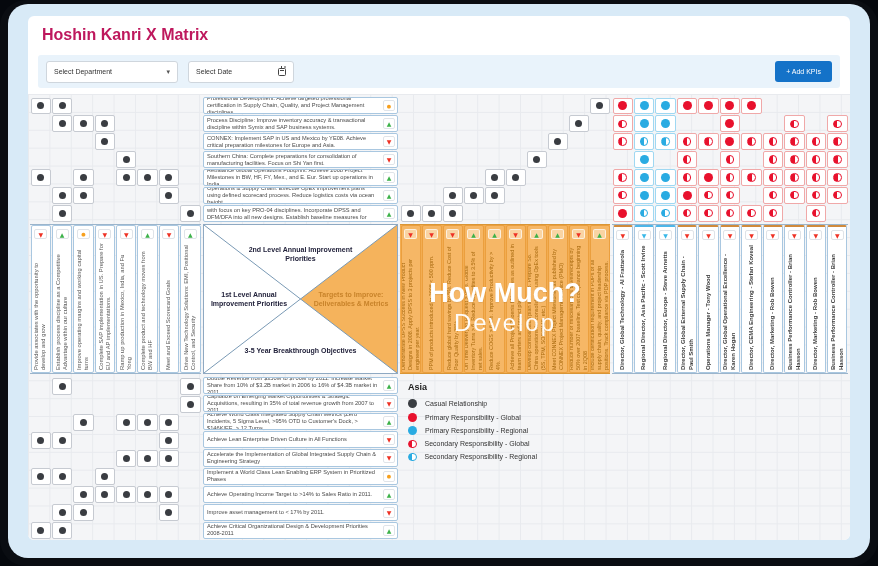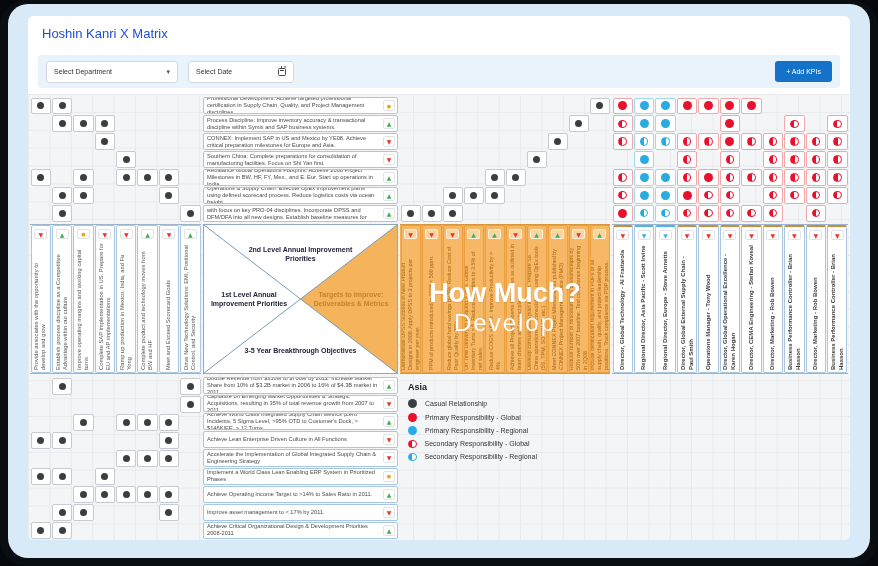--- a/index.html
+++ b/index.html
@@ -4,21 +4,21 @@
 <style>
   * { box-sizing: border-box; margin: 0; padding: 0; }
   html,body { width:878px; height:566px; overflow:hidden; background:#05080d;
     font-family:"Liberation Sans", sans-serif; }
   .stage { position:relative; width:878px; height:566px; }
   .black-frame { position:absolute; inset:0; background:#0a0d12; border-radius:26px; }
   .blue-frame { position:absolute; left:8px; top:4px; width:862px; height:554px;
     background:#d8eaf7; border-radius:20px; }
   .card { position:absolute; left:28px; top:16px; width:822px; height:524px;
     background:#ffffff; border-radius:6px; overflow:hidden; }
-  .title { position:absolute; left:14px; top:10px; font-size:13px; font-weight:400; color:#1d4ed8; }
+  .title { position:absolute; left:14px; top:10px; font-size:16px; font-weight:700; color:#be185d; }
   .filterbar { position:absolute; left:10px; top:39px; width:802px; height:33px;
     background:#e9f3fb; border-radius:3px; display:flex; align-items:center; padding:0 8px; }
   .select { width:132px; height:22px; background:#fff; border:1px solid #cfd6dd; border-radius:3px;
     display:flex; align-items:center; justify-content:space-between; padding:0 7px;
     font-size:7px; color:#333; margin-right:10px; cursor:pointer; }
   .select.date { width:106px; }
   .chev { font-size:7px; color:#555; font-family:"DejaVu Sans", sans-serif; }
   .cal { width:8px; height:8px; border:1px solid #444; border-radius:1.5px; position:relative; }
   .cal::before { content:""; position:absolute; left:1px; right:1px; top:1.5px; height:1px; background:#444; }
   .cal::after { content:""; position:absolute; top:-2.5px; left:1.5px; width:1px; height:2px; background:#444; box-shadow:3.5px 0 0 #444; }

